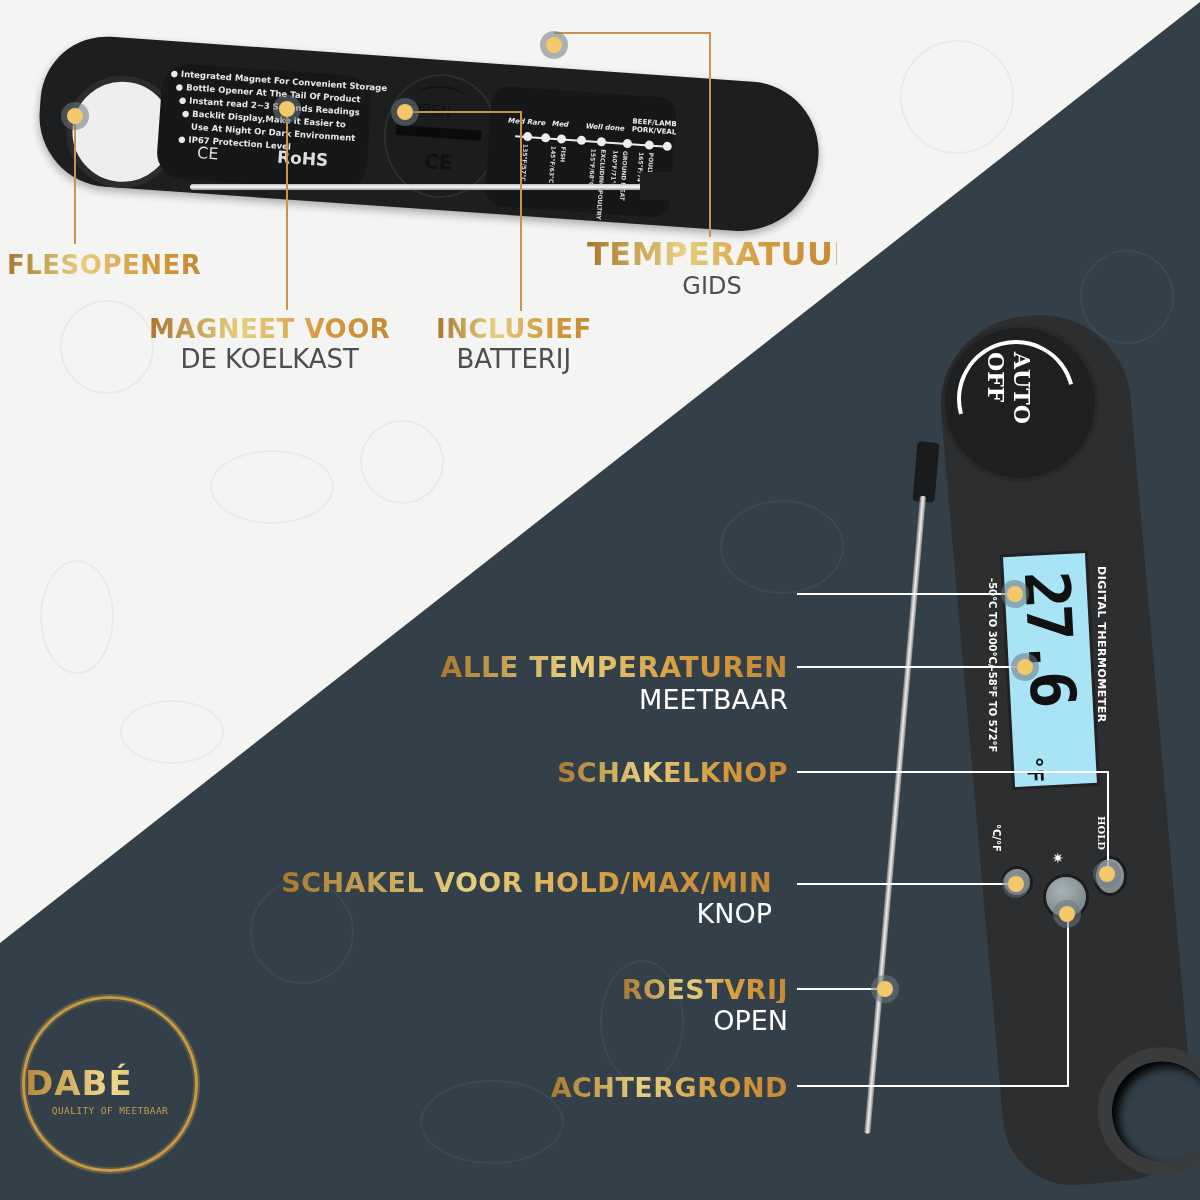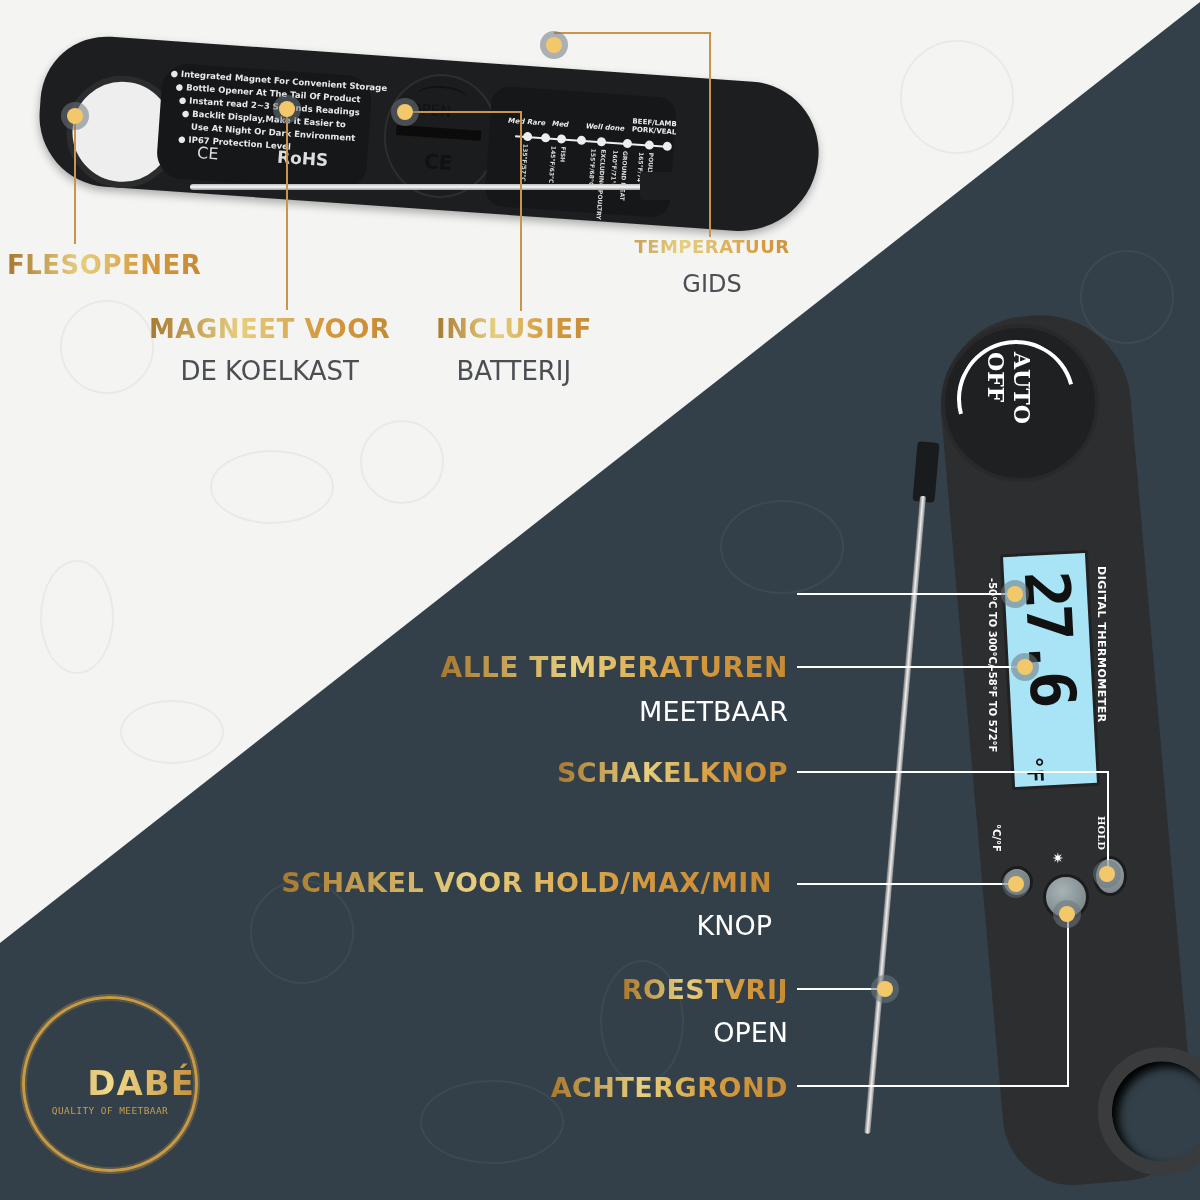--- a/index.html
+++ b/index.html
@@ -14,21 +14,21 @@
   
   .gold { font-family: "DejaVu Sans", sans-serif; font-weight: bold; letter-spacing: 0.5px;
           background: linear-gradient(90deg, #a8782f 0%, #e6cf7f 38%, #d69b3e 70%, #c58a35 100%);
           -webkit-background-clip: text; background-clip: text; color: transparent; white-space: nowrap; }
   .sub-dark { font-family: "DejaVu Sans", sans-serif; color: #4b4e52; white-space: nowrap; }
   .sub-light { font-family: "DejaVu Sans", sans-serif; color: #ffffff; white-space: nowrap; }
 
   .label { position: absolute; line-height: 1; }
   .label.right { text-align: right; }
   .label .l1 { display: block; font-size: 27px; }
-  .label .l2 { display: block; font-size: 27px; margin-top: 16px; }
+  .label .l2 { display: block; font-size: 27px; margin-top: 4px; }
 
   .line-gold { position: absolute; background: #c9954a; }
   .line-white { position: absolute; background: #ffffff; }
   .dot { position: absolute; width: 16px; height: 16px; border-radius: 50%; background: #f3c86a; box-shadow: 0 0 0 6px rgba(110,120,125,0.55); }
 
   
   .therm-top { position: absolute; left: 40px; top: 32px; width: 800px; height: 170px; }
   .tt-body { position: absolute; left: 0; top: 0; width: 780px; height: 150px; background: #1d1e20; border-radius: 75px 80px 90px 80px; transform: rotate(4deg); transform-origin: left center; box-shadow: 0 4px 8px rgba(0,0,0,0.3); }
   .tt-hole { position: absolute; left: 28px; top: 38px; width: 100px; height: 100px; border-radius: 50%; background: #eeeeee; border: 6px solid #2b2c2e; }
   .tt-textpanel { position: absolute; left: 120px; top: 22px; width: 210px; height: 115px; border-radius: 26px; background: #161719; }
@@ -60,21 +60,21 @@
   .tv-title { position: absolute; left: 190px; top: 250px; font-family: "DejaVu Sans", sans-serif; font-weight: bold; color: #fff; font-size: 11px; writing-mode: vertical-rl; white-space: nowrap; letter-spacing: 0.5px; }
   .tv-range { position: absolute; left: 82px; top: 262px; font-family: "DejaVu Sans", sans-serif; font-weight: bold; color: #fff; font-size: 10px; writing-mode: vertical-rl; white-space: nowrap; }
   .tv-cf-label { position: absolute; left: 86px; top: 508px; font-family: "DejaVu Sans", sans-serif; color: #fff; font-size: 10px; font-weight: bold; writing-mode: vertical-rl; }
   .tv-hold-label { position: absolute; left: 191px; top: 500px; font-family: "DejaVu Serif", serif; color: #fff; font-size: 10px; font-weight: bold; writing-mode: vertical-rl; }
   .tv-btn { position: absolute; border-radius: 50%; background: radial-gradient(circle at 40% 35%, #a8b3b6, #6f7b80); border: 3px solid #1c1c1d; }
   .tv-light-icon { position: absolute; left: 147px; top: 534px; color: #fff; font-size: 14px; }
   .tv-bottom-hole { position: absolute; left: 95px; top: 740px; width: 100px; height: 100px; border-radius: 50%; background: #334049; border: 14px solid #3a3b3d; box-shadow: inset 6px 6px 10px #000; }
 
   
   .logo { position: absolute; left: 22px; top: 996px; width: 170px; height: 170px; border-radius: 50%; border: 3px solid #c99a44; box-shadow: 0 0 0 2px rgba(201,154,68,0.35), inset 0 0 0 2px rgba(201,154,68,0.25); }
-  .logo-name { position: absolute; left: 0; right: 0; top: 64px; text-align: right; font-family: "DejaVu Sans", sans-serif; font-size: 34px; font-weight: bold; letter-spacing: 1px;
+  .logo-name { position: absolute; left: 0; right: 0; top: 64px; text-align: left; font-family: "DejaVu Sans", sans-serif; font-size: 34px; font-weight: bold; letter-spacing: 1px;
                background: linear-gradient(90deg, #b7873b, #f0d98c, #c5913c); -webkit-background-clip: text; background-clip: text; color: transparent; }
   .logo-tag { position: absolute; left: 0; right: 0; top: 106px; text-align: center; font-family: "DejaVu Sans Mono", monospace; font-size: 9.5px; color: #c79d4f; letter-spacing: 0.4px; }
 </style>
 </head>
 <body>
 
 <div class="stage">
 
   <div class="bg-light">
     <div class="doodle" style="left:60px;top:300px;width:90px;height:90px;"></div>
@@ -163,21 +163,21 @@
   </div>
   <div class="label" style="left:149px;top:316px;text-align:center;">
     <span class="l1 gold" style="font-size:26px;">MAGNEET VOOR</span>
     <span class="l2 sub-dark" style="font-size:26px;">DE KOELKAST</span>
   </div>
   <div class="label" style="left:436px;top:316px;text-align:center;">
     <span class="l1 gold" style="font-size:26px;">INCLUSIEF</span>
     <span class="l2 sub-dark" style="font-size:26px;">BATTERIJ</span>
   </div>
   <div class="label" style="left:587px;top:238px;text-align:center;width:250px;">
-    <span class="l1 gold" style="font-size:18px;">TEMPERATUUR</span>
+    <span class="l1 gold" style="font-size:32px;">TEMPERATUUR</span>
     <span class="l2 sub-dark" style="font-size:24px;">GIDS</span>
   </div>
 
   <div class="therm-v">
     <div class="tv-body">
       <div class="tv-bottom-hole"></div>
     </div>
     <div class="tv-cap">
       <div class="tv-arc"></div>
       <div class="tv-auto">AUTO OFF</div>

